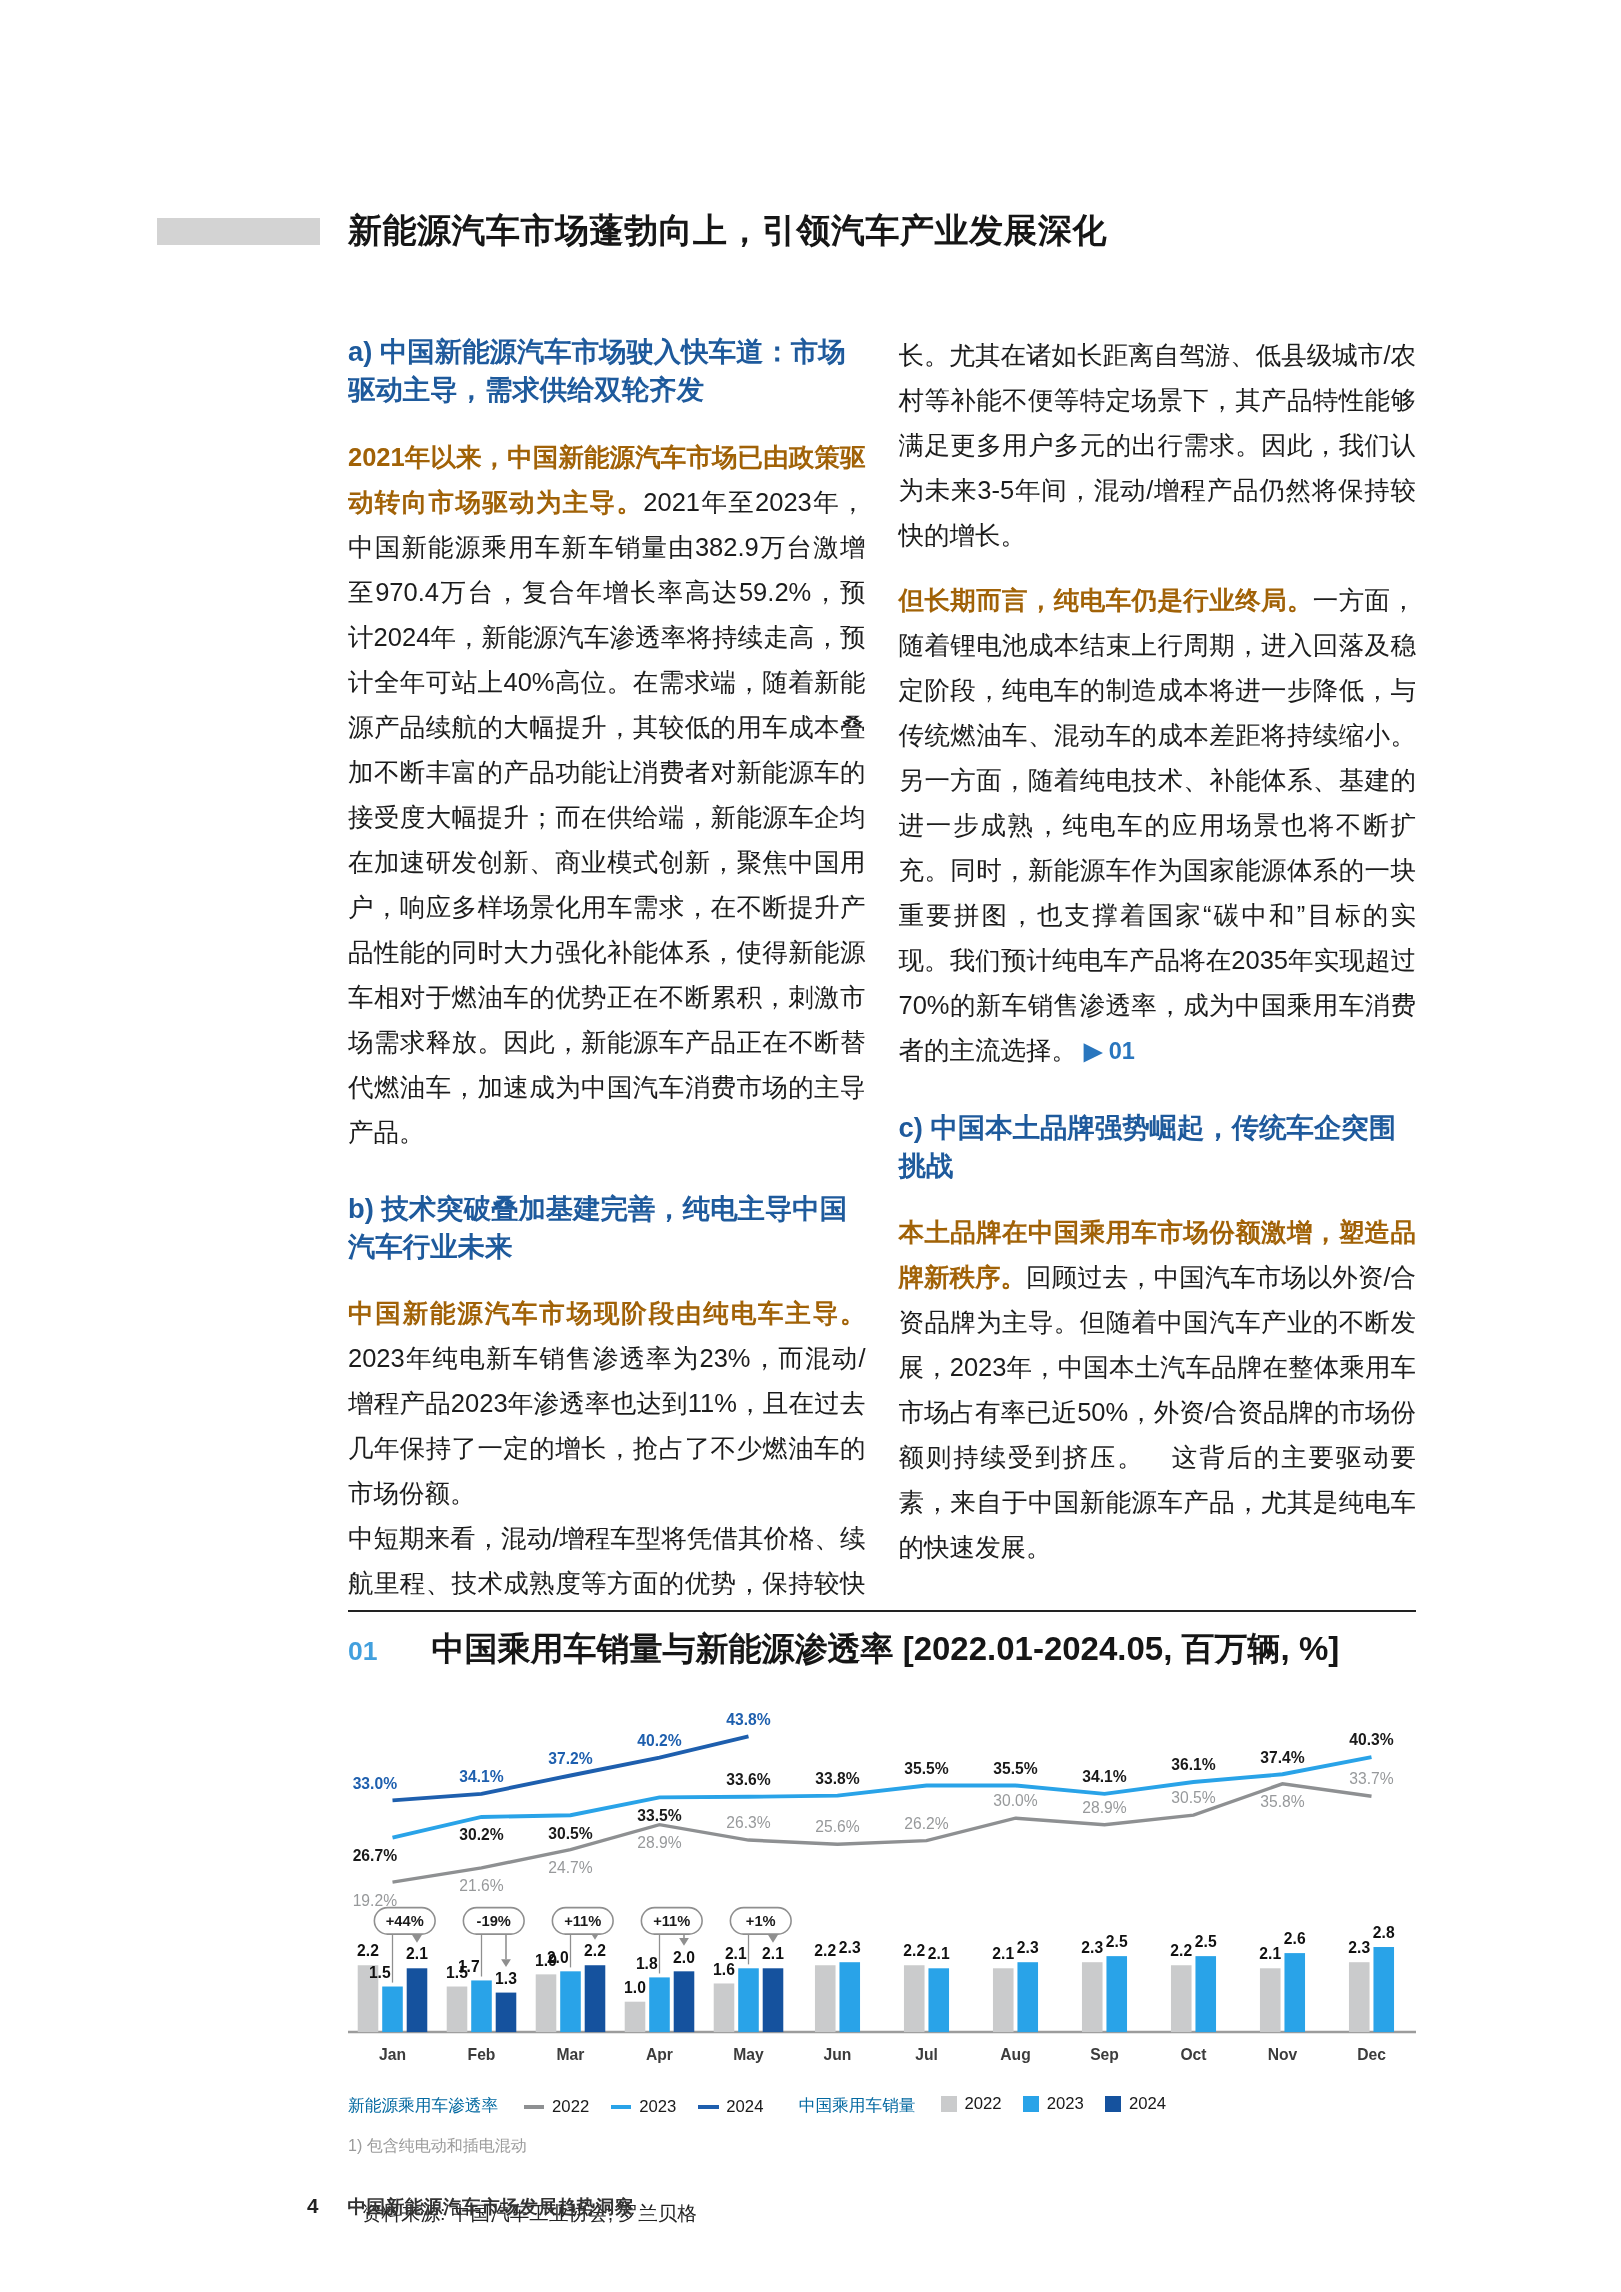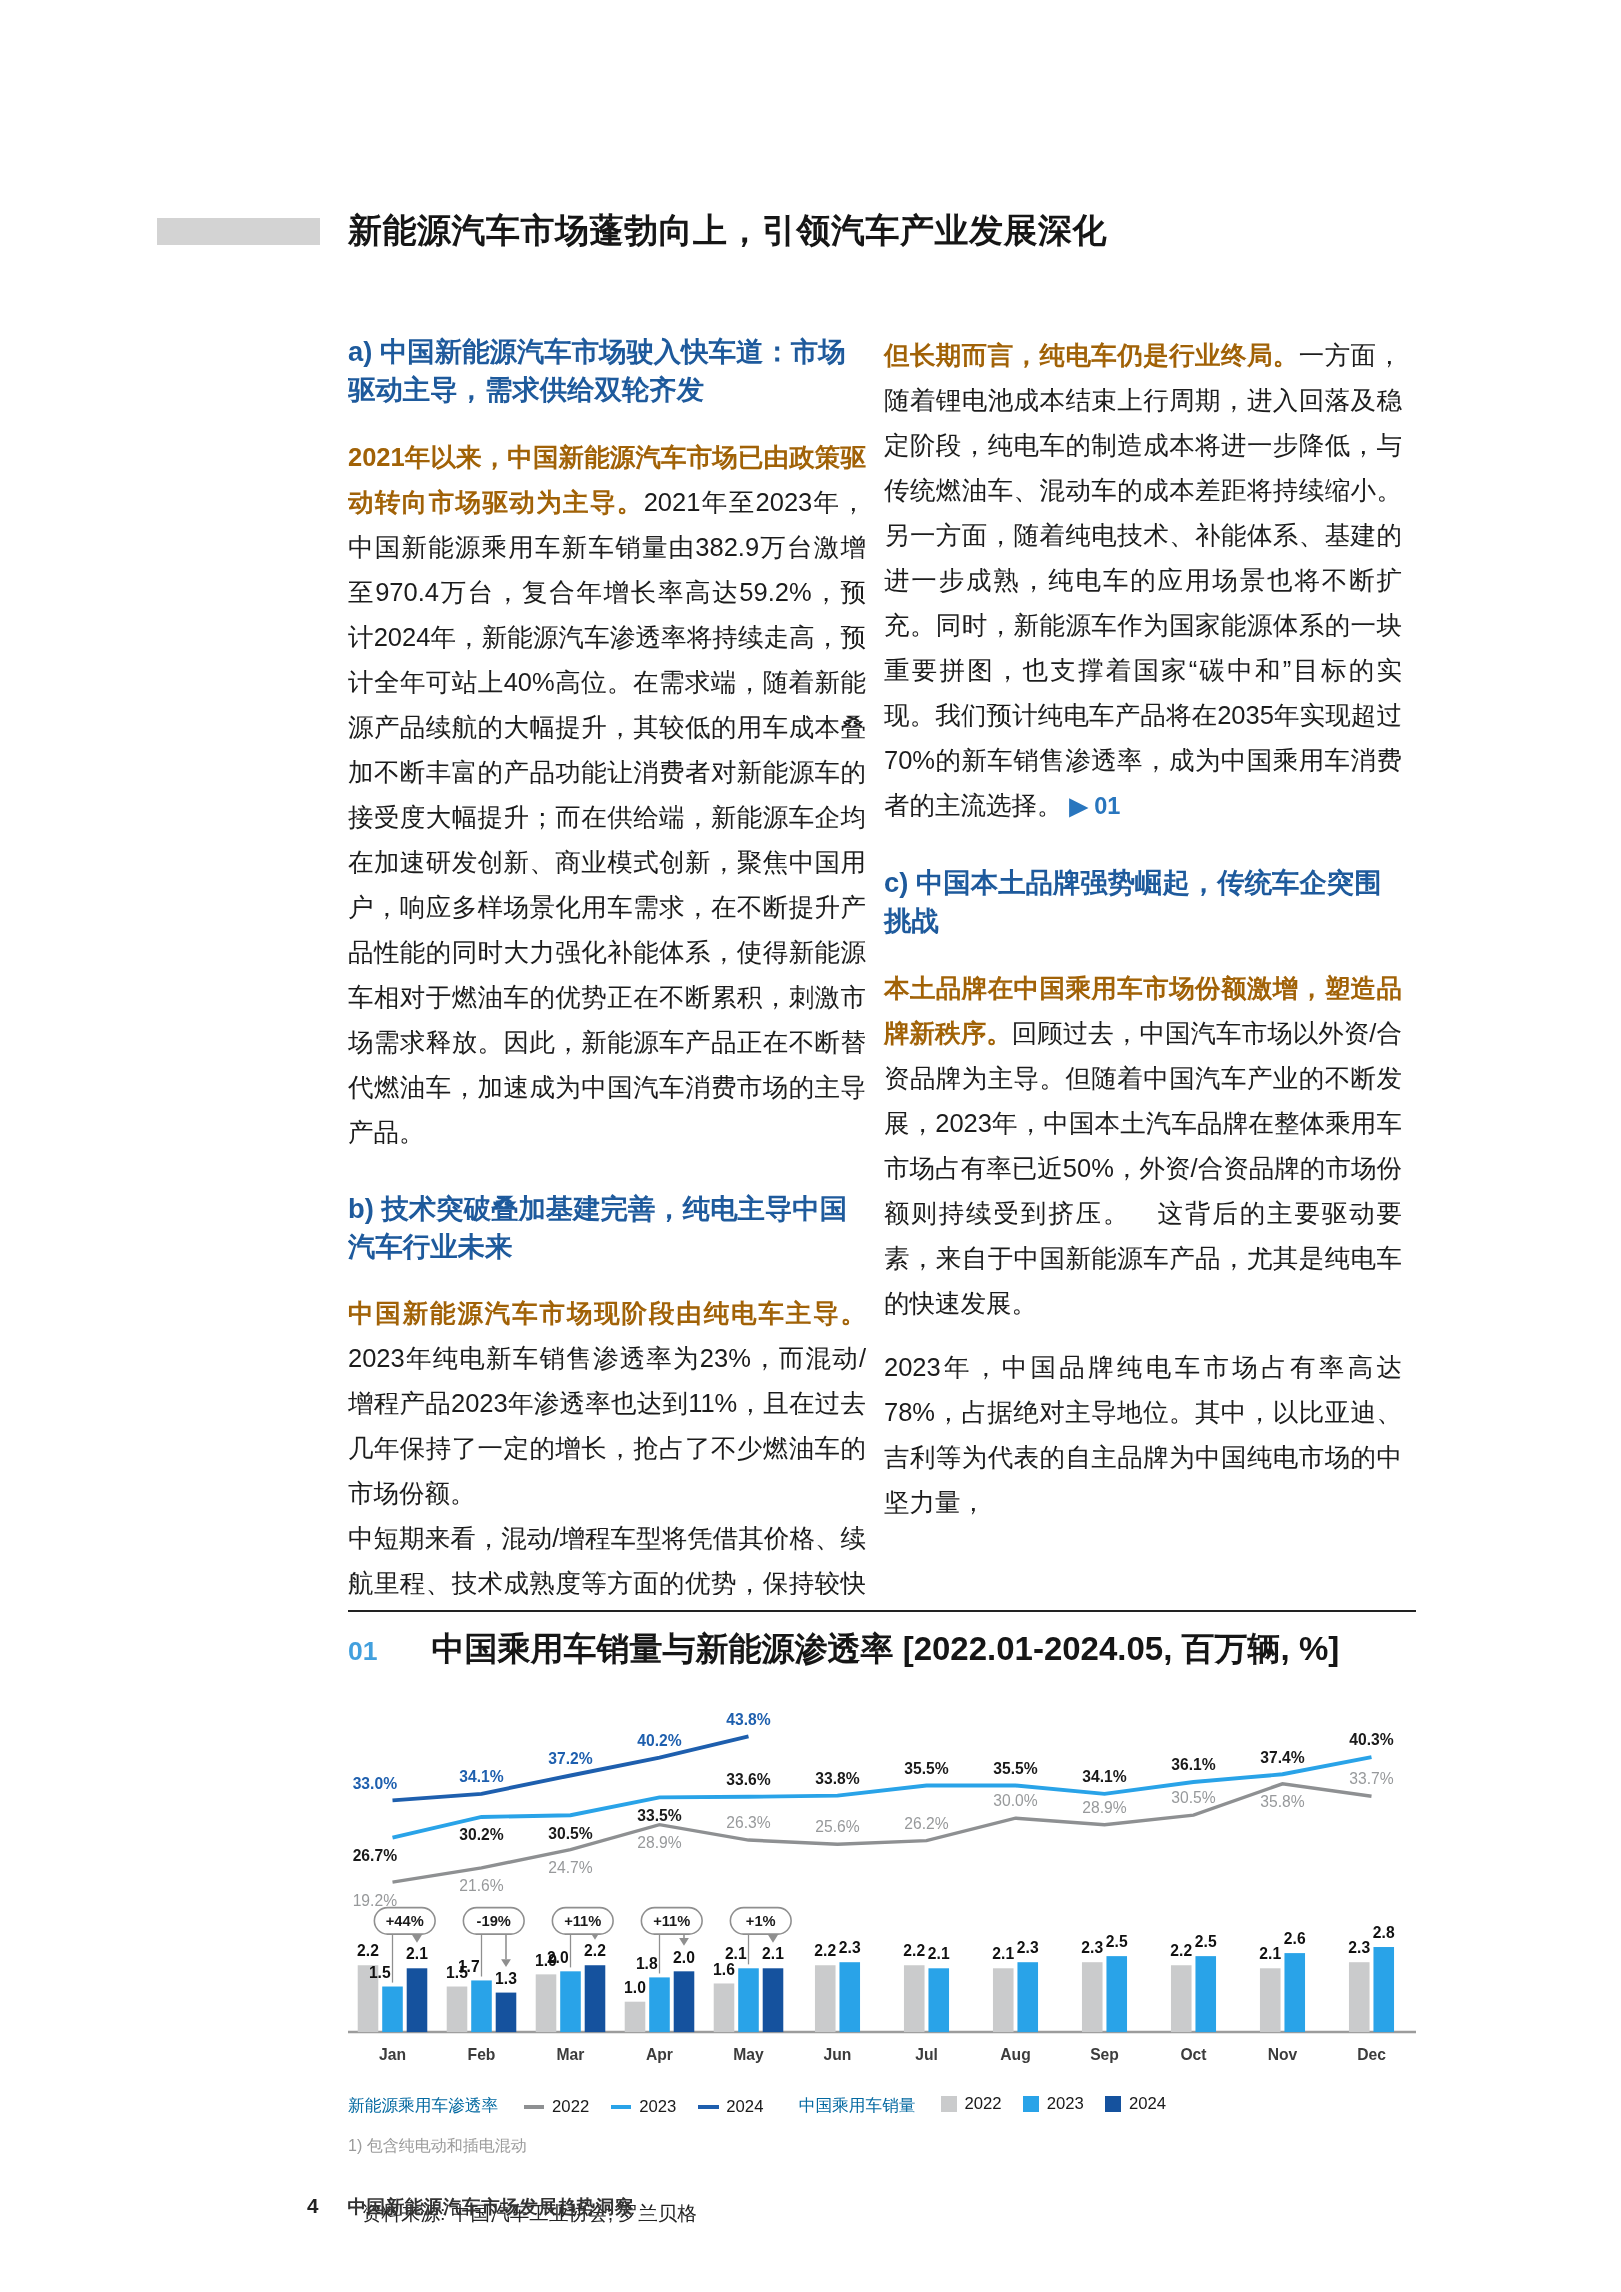--- a/index.html
+++ b/index.html
@@ -7,21 +7,21 @@
   body {
     width:1621px; height:2293px; position:relative; overflow:hidden;
     font-family:"Liberation Sans", sans-serif; color:#1a1a1a;
   }
   .gray-block { position:absolute; left:157px; top:218px; width:163px; height:26.5px; background:#d3d3d3; }
   .page-title {
     position:absolute; left:348px; top:208px; font-size:34px; font-weight:bold;
     letter-spacing:0.5px; color:#161616; white-space:nowrap;
   }
   .content { position:absolute; left:348px; top:333px; width:1068px; }
-  .columns { display:flex; gap:18px; height:1262px; overflow:hidden; }
+  .columns { display:flex; gap:33px; height:1262px; overflow:hidden; }
   .col { width:518px; }
   .sec-heading { color:#1E5A9C; font-size:27.4px; line-height:38px; font-weight:bold; margin-bottom:25.5px; text-align:left; }
   .sec-heading.later { margin-top:35px; }
   .body-p { font-size:25.5px; line-height:45px; text-align:justify; margin-bottom:19.6px; color:#1c1c1c; }
   .body-p .lead { font-weight:bold; color:#a16207; }
   .ref { color:#2976BE; font-weight:bold; white-space:nowrap; font-size:23.5px; }
 
   .chart-section { margin-top:14.7px; }
   .chart-rule { border:none; border-top:2.9px solid #222; margin-bottom:15.7px; }
   .chart-title-row { display:flex; align-items:baseline; margin-bottom:21.6px;gap:8px; }
@@ -62,20 +62,21 @@
     <div class="col">
       <div class="sec-heading">a) 中国新能源汽车市场驶入快车道：市场驱动主导，需求供给双轮齐发</div>
       <p class="body-p"><span class="lead">2021年以来，中国新能源汽车市场已由政策驱动转向市场驱动为主导。</span><span>2021年至2023年，中国新能源乘用车新车销量由382.9万台激增至970.4万台，复合年增长率高达59.2%，预计2024年，新能源汽车渗透率将持续走高，预计全年可站上40%高位。在需求端，随着新能源产品续航的大幅提升，其较低的用车成本叠加不断丰富的产品功能让消费者对新能源车的接受度大幅提升；而在供给端，新能源车企均在加速研发创新、商业模式创新，聚焦中国用户，响应多样场景化用车需求，在不断提升产品性能的同时大力强化补能体系，使得新能源车相对于燃油车的优势正在不断累积，刺激市场需求释放。因此，新能源车产品正在不断替代燃油车，加速成为中国汽车消费市场的主导产品。</span></p>
 
       <div class="sec-heading later">b) 技术突破叠加基建完善，纯电主导中国汽车行业未来</div>
       <p class="body-p" style="margin-bottom:0;"><span class="lead">中国新能源汽车市场现阶段由纯电车主导。</span><span>2023年纯电新车销售渗透率为23%，而混动/增程产品2023年渗透率也达到11%，且在过去几年保持了一定的增长，抢占了不少燃油车的市场份额。</span></p>
       <p class="body-p">中短期来看，混动/增程车型将凭借其价格、续航里程、技术成熟度等方面的优势，保持较快的增</p>
     </div>
 
     <div class="col">
+      <p class="body-p">长。尤其在诸如长距离自驾游、低县级城市/农村等补能不便等特定场景下，其产品特性能够满足更多用户多元的出行需求。因此，我们认为未来3-5年间，混动/增程产品仍然将保持较快的增长。</p>
       <p class="body-p"><span class="lead">但长期而言，纯电车仍是行业终局。</span><span>一方面，随着锂电池成本结束上行周期，进入回落及稳定阶段，纯电车的制造成本将进一步降低，与传统燃油车、混动车的成本差距将持续缩小。另一方面，随着纯电技术、补能体系、基建的进一步成熟，纯电车的应用场景也将不断扩充。同时，新能源车作为国家能源体系的一块重要拼图，也支撑着国家“碳中和”目标的实现。我们预计纯电车产品将在2035年实现超过70%的新车销售渗透率，成为中国乘用车消费者的主流选择。</span> <span class="ref">▶ 01</span></p>
 
       <div class="sec-heading later">c) 中国本土品牌强势崛起，传统车企突围挑战</div>
       <p class="body-p"><span class="lead">本土品牌在中国乘用车市场份额激增，塑造品牌新秩序。</span><span>回顾过去，中国汽车市场以外资/合资品牌为主导。但随着中国汽车产业的不断发展，2023年，中国本土汽车品牌在整体乘用车市场占有率已近50%，外资/合资品牌的市场份额则持续受到挤压。　这背后的主要驱动要素，来自于中国新能源车产品，尤其是纯电车的快速发展。</span></p>
       <p class="body-p">2023年，中国品牌纯电车市场占有率高达78%，占据绝对主导地位。其中，以比亚迪、吉利等为代表的自主品牌为中国纯电市场的中坚力量，</p>
     </div>
 
   </div>
 
   <div class="chart-section">

